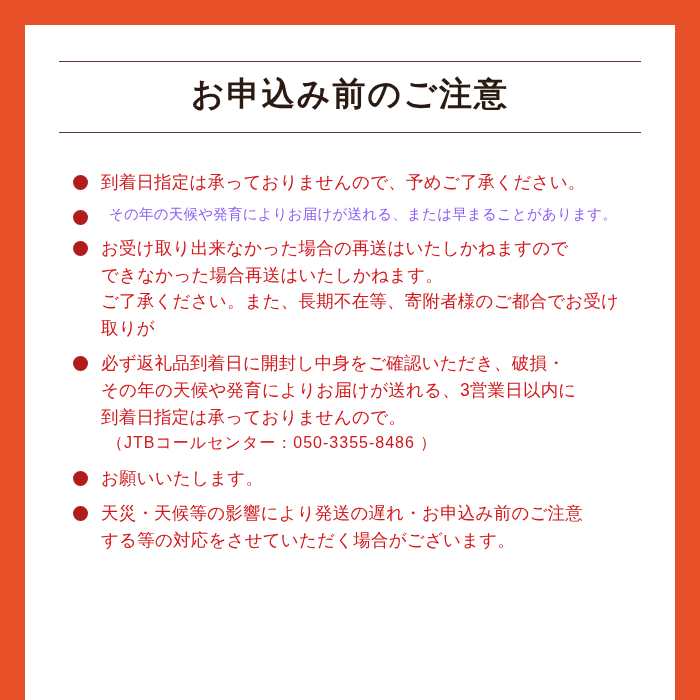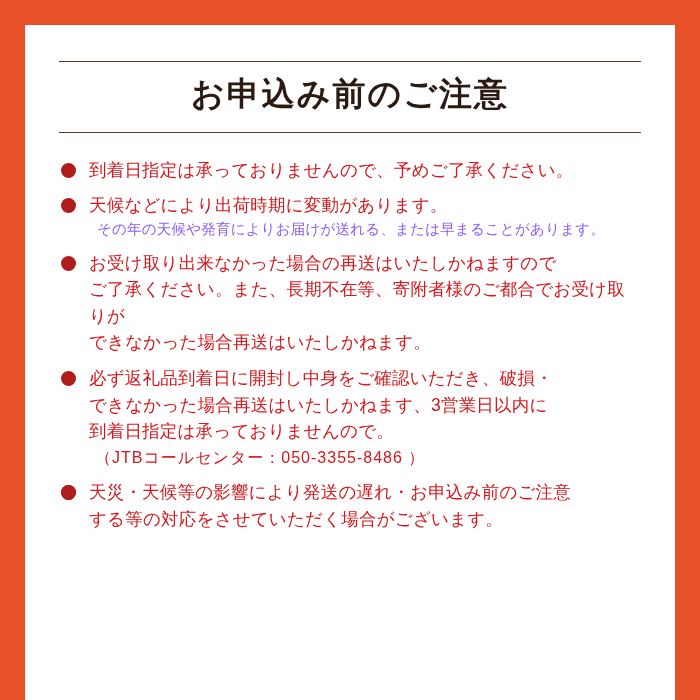--- a/index.html
+++ b/index.html
@@ -34,21 +34,21 @@
     letter-spacing: 2px;
     line-height: 1.2;
     margin: 12px 0 18px 0;
   }
   .title-rule {
     height: 1px;
     background: #5a3b2e;
     width: 100%;
   }
   .notice-list {
-    margin: 0;
+    margin: 12px;
     padding: 14px 0 0 0;
     list-style: none;
   }
   .notice-item {
     position: relative;
     padding-left: 30px;
     margin-bottom: 9px;
   }
   .bullet {
     position: absolute;
@@ -89,38 +89,38 @@
     <div class="notice-title">お申込み前のご注意</div>
     <div class="title-rule"></div>
   </div>
   <ul class="notice-list">
       <li class="notice-item">
         <span class="bullet"></span>
         <div class="line-main">到着日指定は承っておりませんので、予めご了承ください。</div>
       </li>
       <li class="notice-item">
         <span class="bullet"></span>
-        <div class="line-main">天候などにより出荷時期に変動があります。</div>
         <div class="line-sub">その年の天候や発育によりお届けが送れる、または早まることがあります。</div>
       </li>
       <li class="notice-item">
         <span class="bullet"></span>
         <div class="line-main">お受け取り出来なかった場合の再送はいたしかねますので</div>
+        <div class="line-main">できなかった場合再送はいたしかねます。</div>
         <div class="line-main">ご了承ください。また、長期不在等、寄附者様のご都合でお受け取りが</div>
-        <div class="line-main">できなかった場合再送はいたしかねます。</div>
       </li>
       <li class="notice-item">
         <span class="bullet"></span>
         <div class="line-main">必ず返礼品到着日に開封し中身をご確認いただき、破損・</div>
-        <div class="line-main">できなかった場合再送はいたしかねます、3営業日以内に</div>
+        <div class="line-main">その年の天候や発育によりお届けが送れる、3営業日以内に</div>
         <div class="line-main">到着日指定は承っておりませんので。</div>
         <div class="line-note">（JTBコールセンター：050-3355-8486 ）</div>
       </li>
       <li class="notice-item">
         <span class="bullet"></span>
+        <div class="line-main">お願いいたします。</div>
       </li>
       <li class="notice-item">
         <span class="bullet"></span>
         <div class="line-main">天災・天候等の影響により発送の遅れ・お申込み前のご注意</div>
         <div class="line-main">する等の対応をさせていただく場合がございます。</div>
       </li>
     </ul>
 </div>
 
 </body></html>

